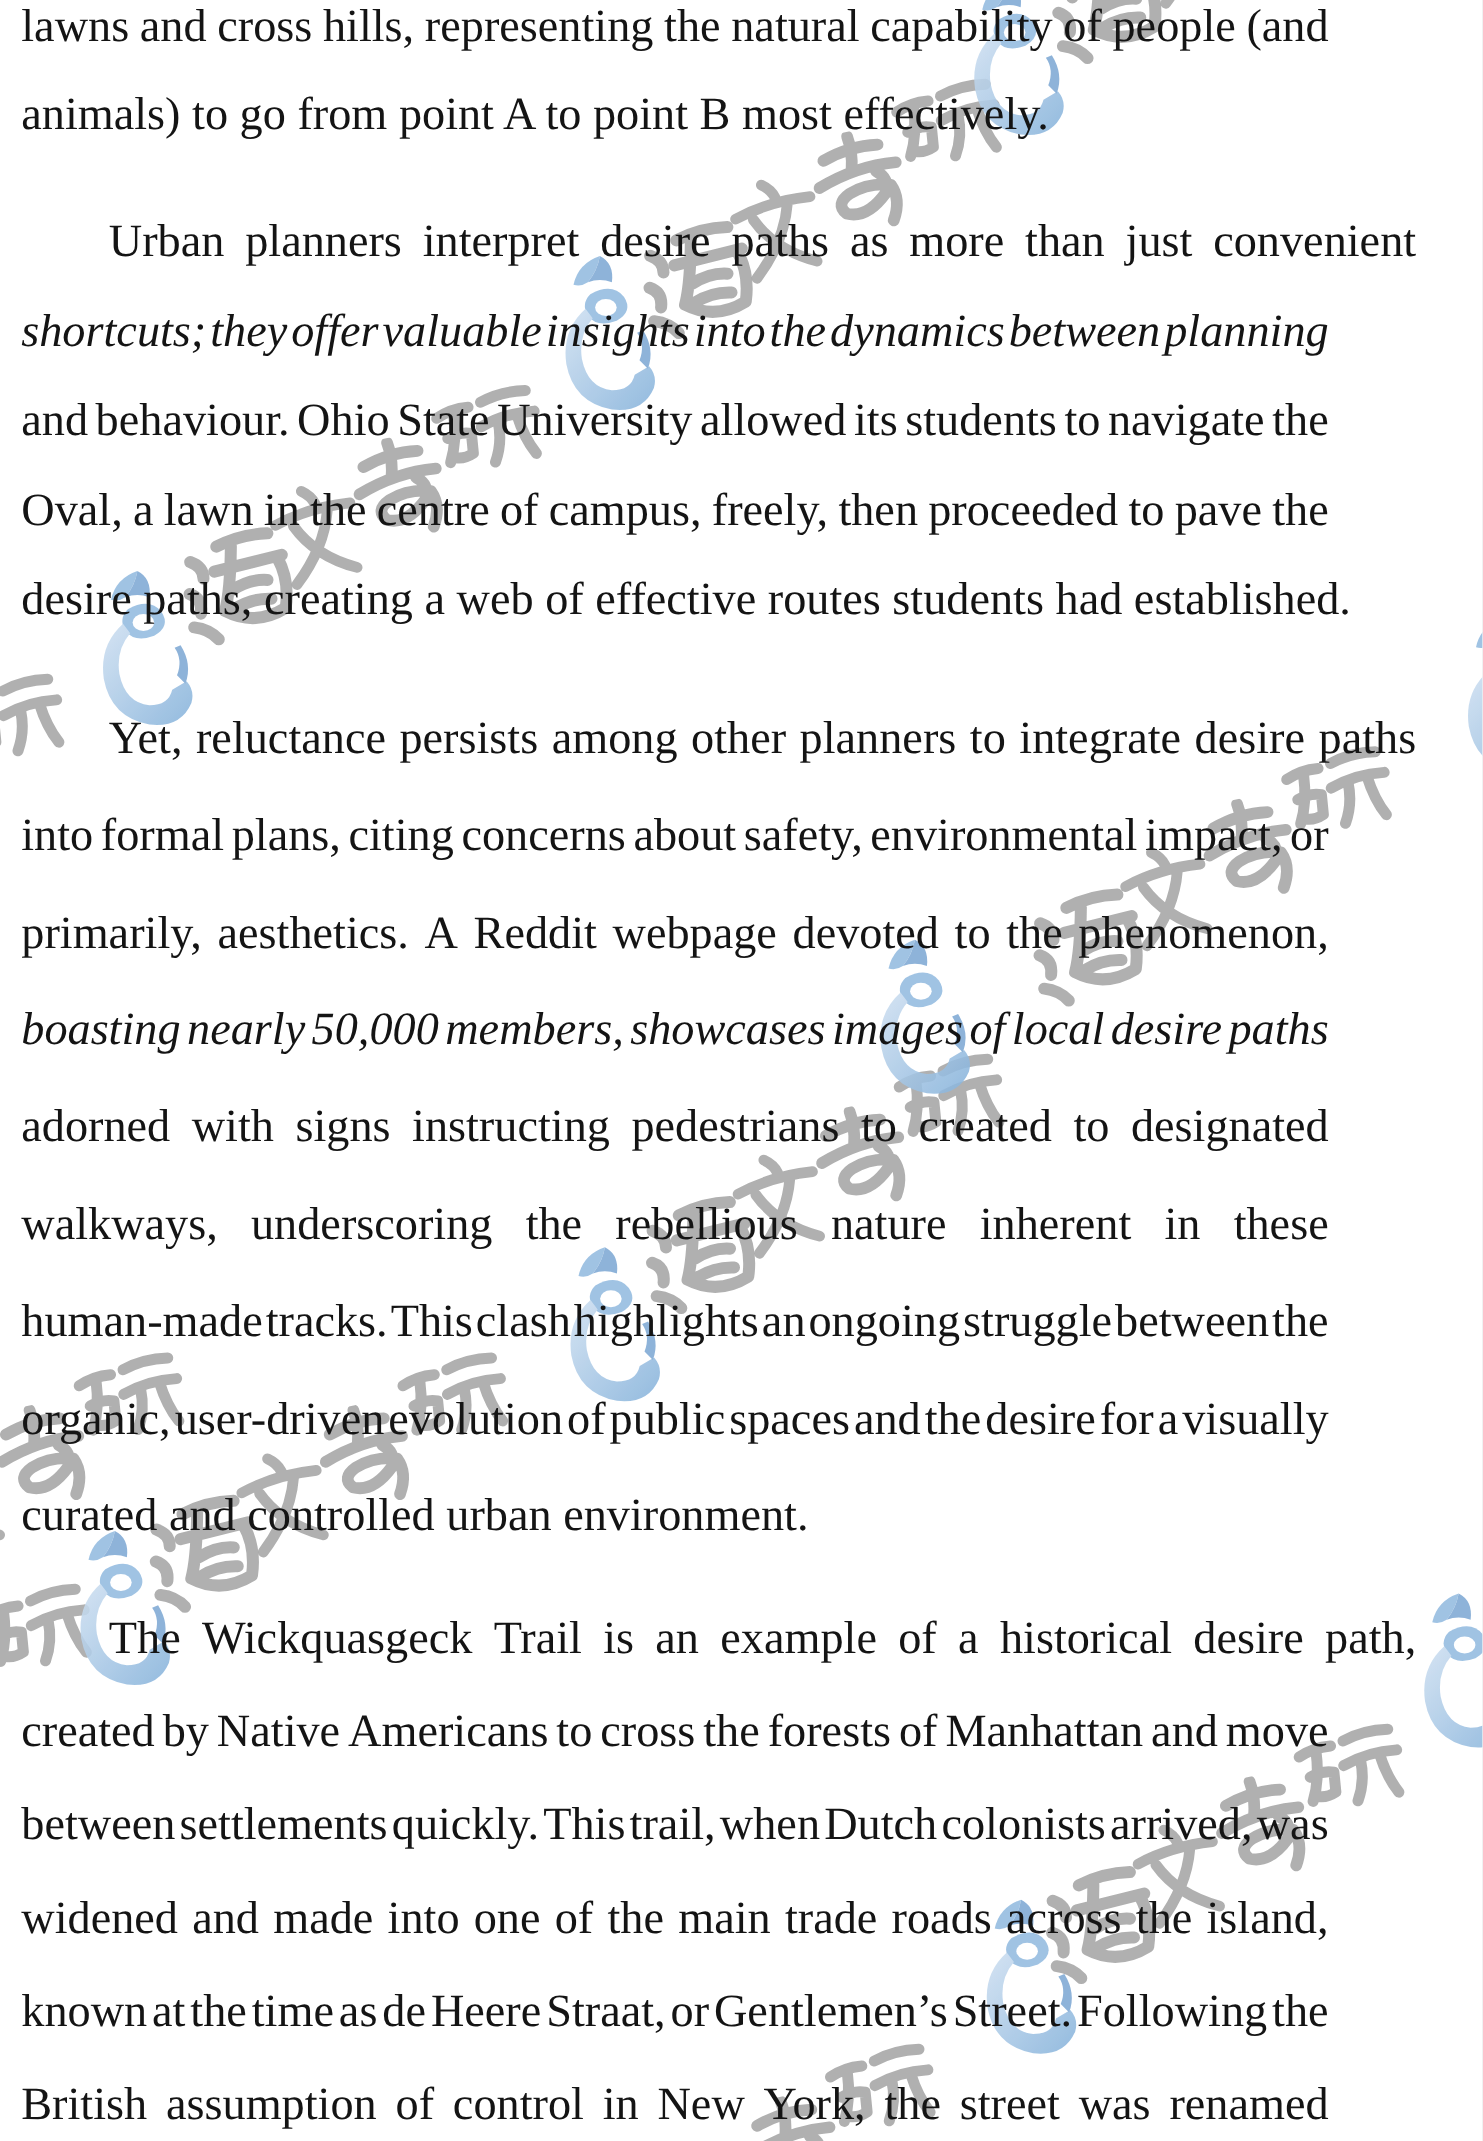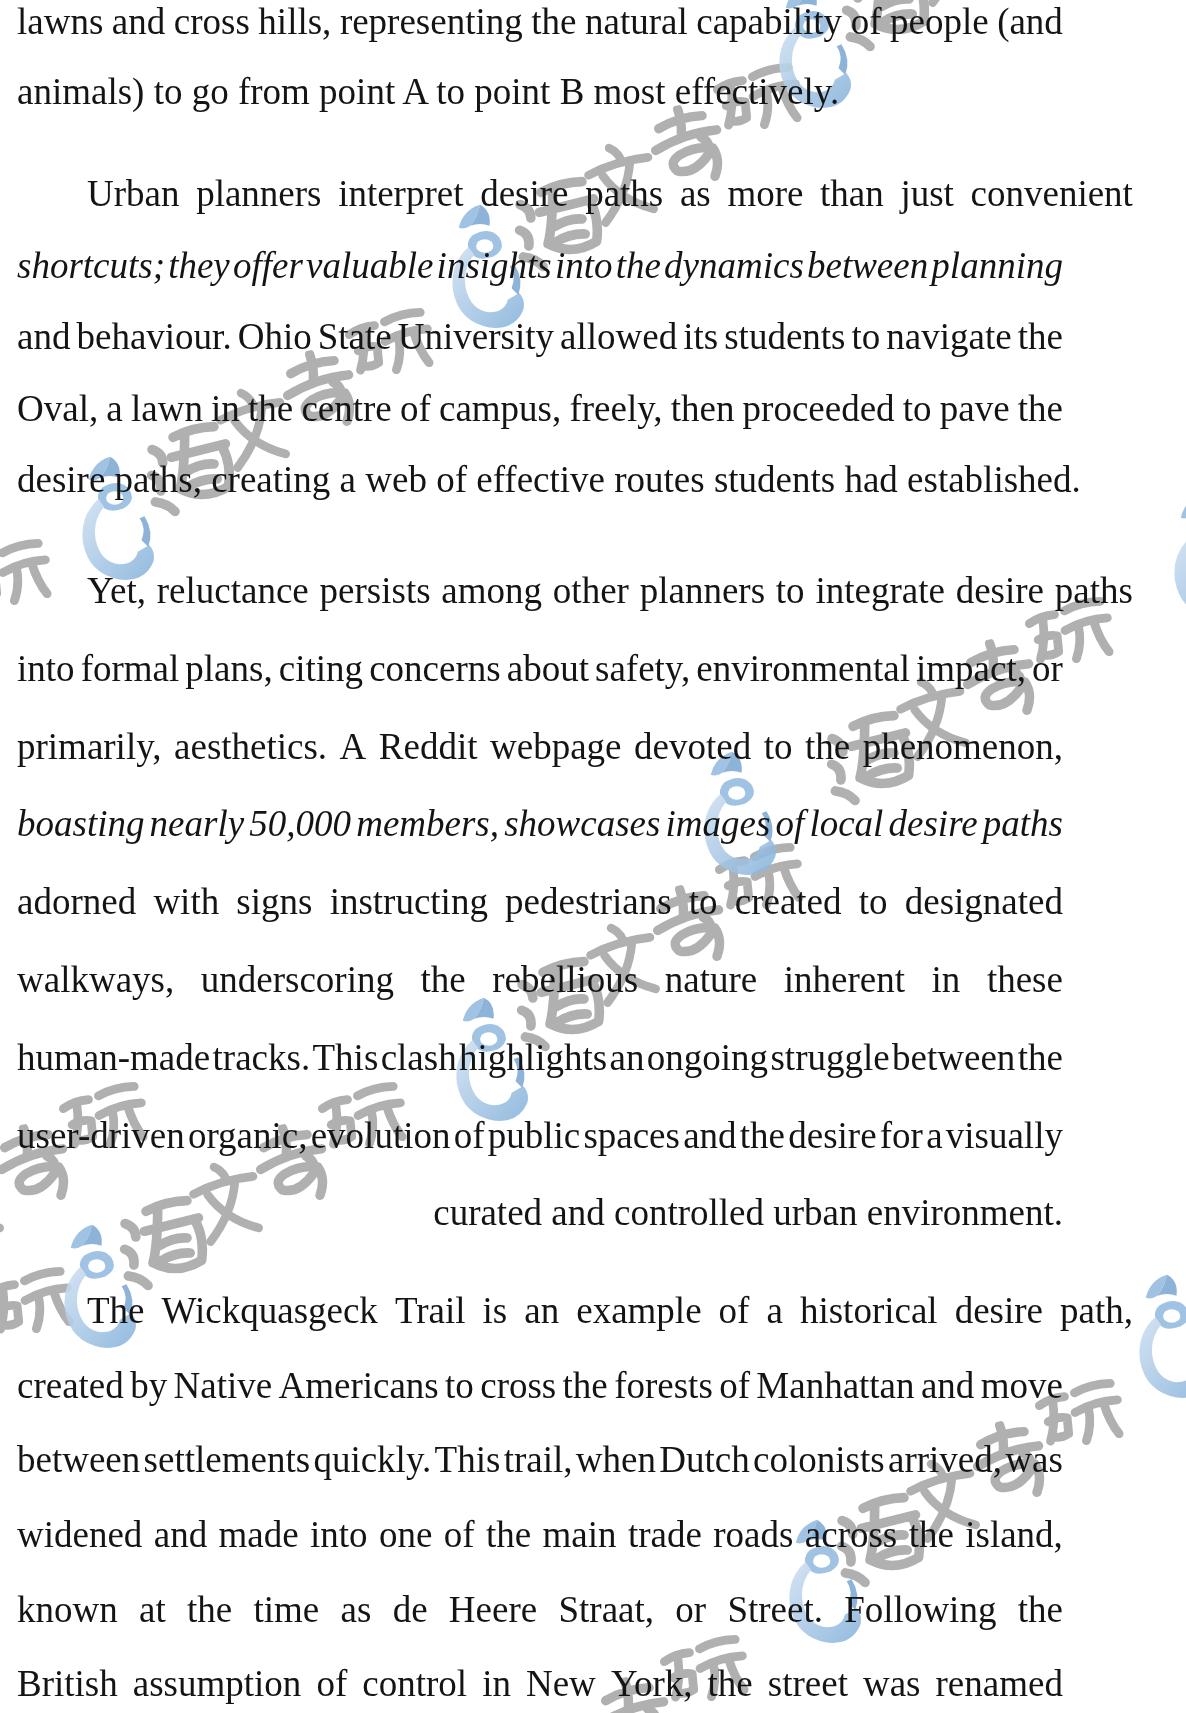--- a/index.html
+++ b/index.html
@@ -346,34 +346,34 @@
           <span>This</span>
           <span>clash</span>
           <span>highlights</span>
           <span>an</span>
           <span>ongoing</span>
           <span>struggle</span>
           <span>between</span>
           <span>the</span>
         </div>
         <div class="tline just" style="height: 77.8px; line-height: 77.8px;">
+          <span>organic,</span>
           <span>user-driven</span>
-          <span>organic,</span>
           <span>evolution</span>
           <span>of</span>
           <span>public</span>
           <span>spaces</span>
           <span>and</span>
           <span>the</span>
           <span>desire</span>
           <span>for</span>
           <span>a</span>
           <span>visually</span>
         </div>
-        <div class="tline" style="height: 77.8px; line-height: 77.8px; text-align: right;"><span>curated and controlled urban environment.</span></div>
+        <div class="tline" style="height: 77.8px; line-height: 77.8px;"><span>curated and controlled urban environment.</span></div>
       </div>
       <div class="para" style="top: 1274px;">
         <div class="tline just" style="height: 74.7px; line-height: 74.7px; padding-left: 70px;">
           <span>The</span>
           <span>Wickquasgeck</span>
           <span>Trail</span>
           <span>is</span>
           <span>an</span>
           <span>example</span>
           <span>of</span>
@@ -426,20 +426,21 @@
         <div class="tline just" style="height: 74.7px; line-height: 74.7px;">
           <span>known</span>
           <span>at</span>
           <span>the</span>
           <span>time</span>
           <span>as</span>
           <span>de</span>
           <span>Heere</span>
           <span>Straat,</span>
           <span>or</span>
+          <span>Gentlemen’s</span>
           <span>Street.</span>
           <span>Following</span>
           <span>the</span>
         </div>
         <div class="tline just" style="height: 74.7px; line-height: 74.7px;">
           <span>British</span>
           <span>assumption</span>
           <span>of</span>
           <span>control</span>
           <span>in</span>

